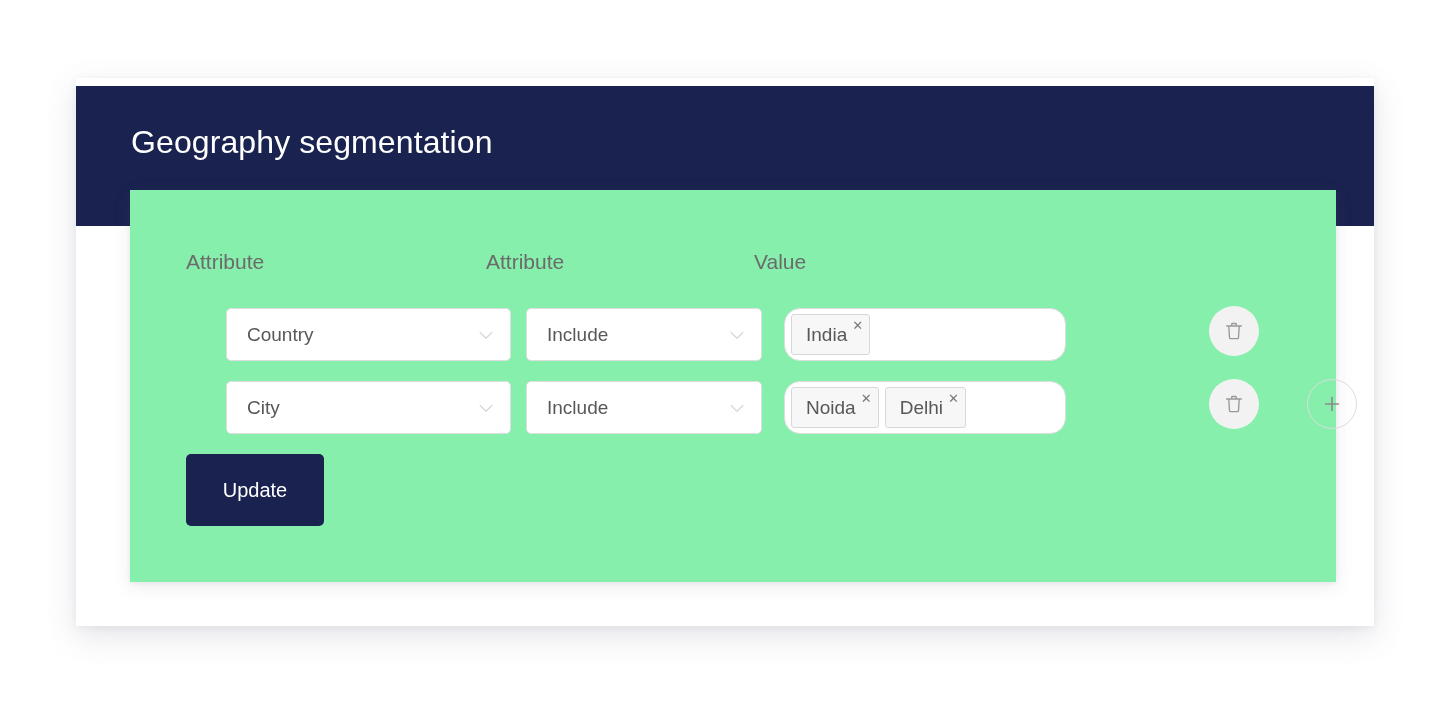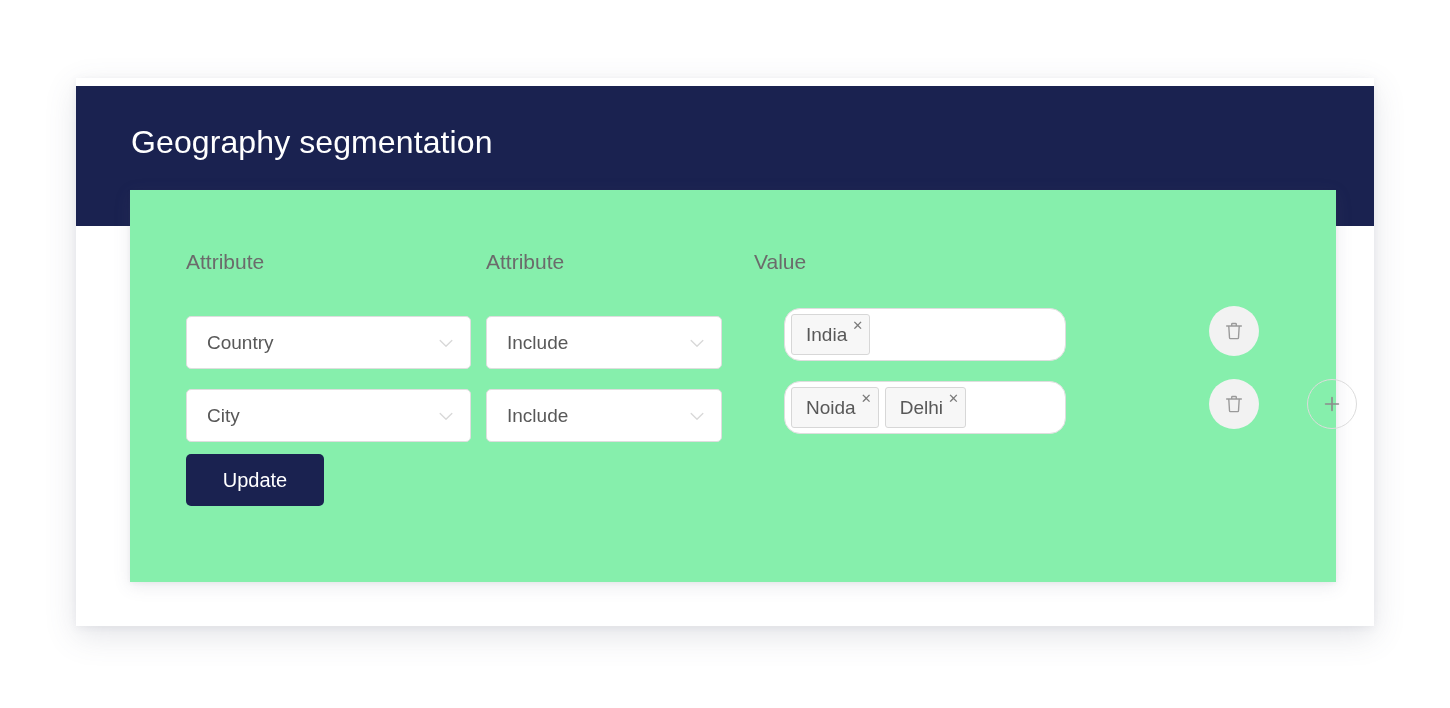--- a/index.html
+++ b/index.html
@@ -93,29 +93,30 @@
 
   .form-row {
     position: relative;
     height: 53px;
     margin-bottom: 20px;
   }
 
   
   .select-box {
     position: absolute;
-    top: 8px;
+    top: 0;
     height: 53px;
     background: #ffffff;
     border: 1px solid #dedede;
     border-radius: 5px;
     display: flex;
     align-items: center;
     padding: 0 14px 0 20px;
     cursor: pointer;
+    margin-left: 40px;
   }
   .select-box.attribute { left: 0px;   width: 285px; }
   .select-box.condition { left: 300px; width: 236px; }
 
   .select-value {
     flex: 1;
     font-size: 19px;
     color: #585858;
     white-space: nowrap;
     overflow: hidden;
@@ -209,21 +210,21 @@
   }
 
   .plus-icon { width: 22px; height: 22px; }
 
   
   .update-btn {
     position: absolute;
     left: 0px;
     top: 0px;
     width: 138px;
-    height: 52px;
+    height: 72px;
     background: #1a2250;
     border: none;
     border-radius: 5px;
     color: #ffffff;
     font-size: 20px;
     font-family: "Liberation Sans", sans-serif;
     cursor: pointer;
   }
 
   .footer-area { position: relative; height: 60px; margin-top: 4px; }

